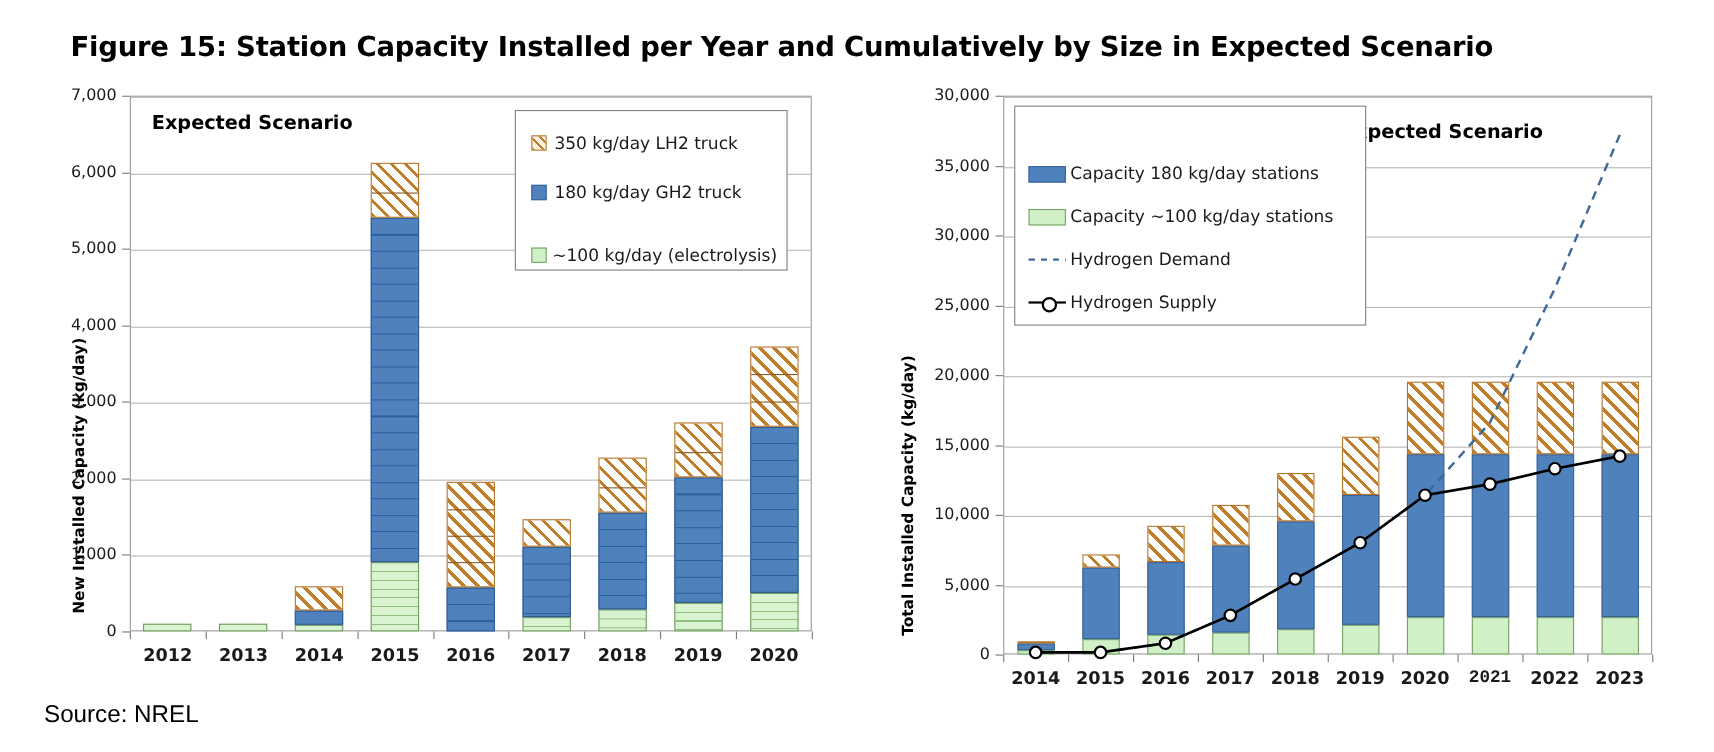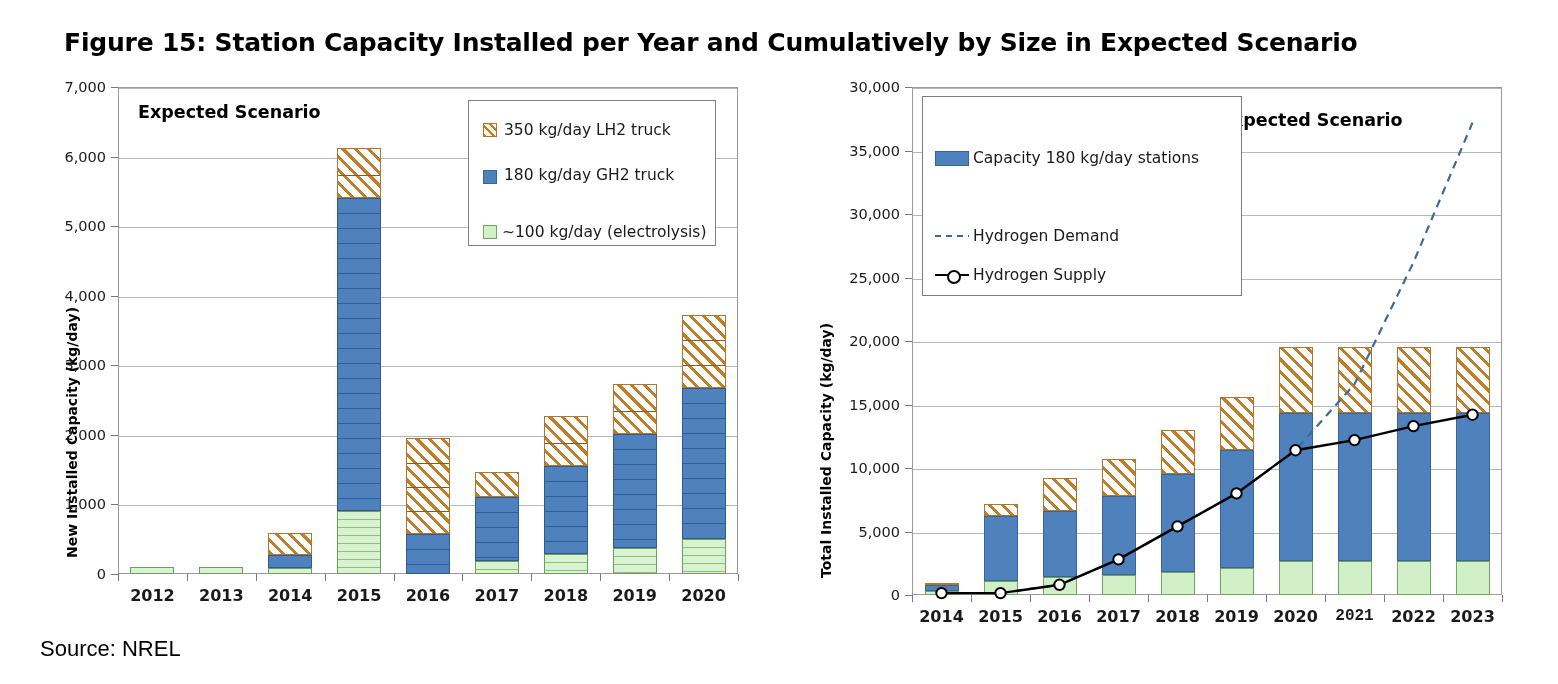--- a/index.html
+++ b/index.html
@@ -85,21 +85,21 @@
       <div class="gridline" style="top: 0px;"></div>
     </div>
 
   <div class="scen-lbl" style="left: 138px; top: 24px; z-index: 50; position: absolute;">Expected Scenario</div>
 
   <div class="legend" style="left: 468px; top: 22px; width: 248px; height: 146px; z-index: 50; position: absolute;">
     <div class="legend-row" style="left:14px;top:20px;">
       <span class="swatch sw-orange" style="width:14px;height:14px;margin-right:7px;"></span>
       <span class="ltxt">350 kg/day LH2 truck</span>
     </div>
-    <div class="legend-row" style="left:14px;top:65px;align-items:flex-end;">
+    <div class="legend-row" style="left:14px;top:65px;">
       <span class="swatch sw-blue" style="width:14px;height:14px;margin-right:7px;"></span>
       <span class="ltxt">180 kg/day GH2 truck</span>
     </div>
     <div class="legend-row" style="left:14px;top:122px;">
       <span class="swatch sw-green" style="width:14px;height:14px;margin-right:5px;"></span>
       <span class="ltxt">~100 kg/day (electrolysis)</span>
     </div>
   </div>
 <div class="ytick-mark" style="left: 111px; top: 496px;"></div>
     <div class="ytick-lbl" style="left: 28px; width: 78px; top: 496px;">0</div>
@@ -187,20 +187,24 @@
       <div class="gridline" style="top: 63.5px;"></div>
       <div class="gridline" style="top: 0px;"></div>
     </div>
 
   <div class="scen-lbl" style="left: 430px; top: 32px; z-index: 50; position: absolute;">Expected Scenario</div>
 
   <div class="legend" style="left: 132px; top: 18px; width: 320px; height: 200px; z-index: 50; position: absolute;">
     <div class="legend-row" style="left:12px;top:52px;">
       <span class="swatch sw-blue" style="width:34px;height:15px;margin-right:4px;"></span>
       <span class="ltxt">Capacity 180 kg/day stations</span>
+    </div>
+    <div class="legend-row" style="left:12px;top:91px;">
+      <span class="swatch sw-green" style="width:34px;height:15px;margin-right:4px;"></span>
+      <span class="ltxt">Capacity ~100 kg/day stations</span>
     </div>
     <div class="legend-row" style="left:12px;top:130px;">
       <span class="swatch sw-dash" style="width:34px;margin-right:4px;"></span>
       <span class="ltxt">Hydrogen Demand</span>
     </div>
     <div class="legend-row" style="left:12px;top:169px;">
       <span class="swatch sw-line" style="width:34px;margin-right:4px;">
         <span class="ln"></span>
           <span class="mk"></span>
       </span>

